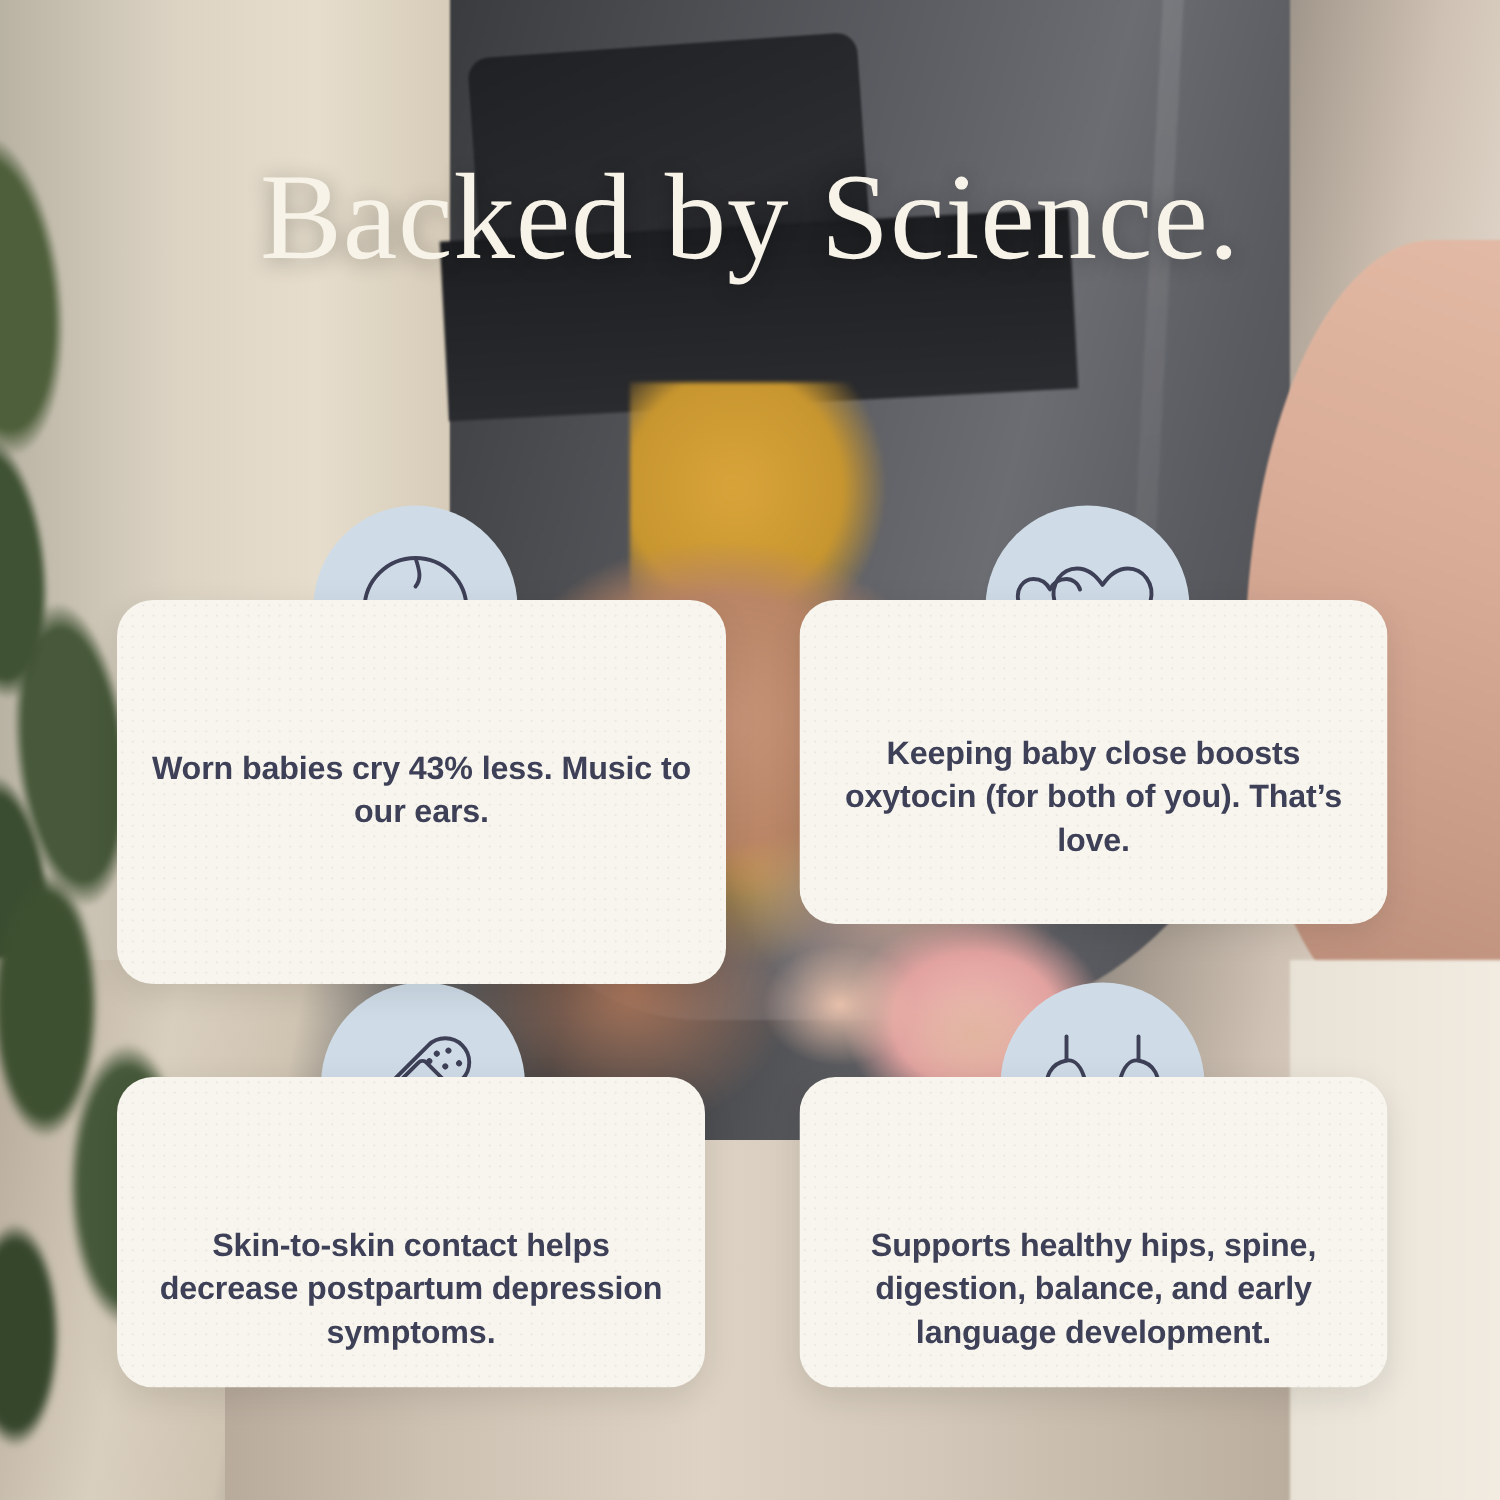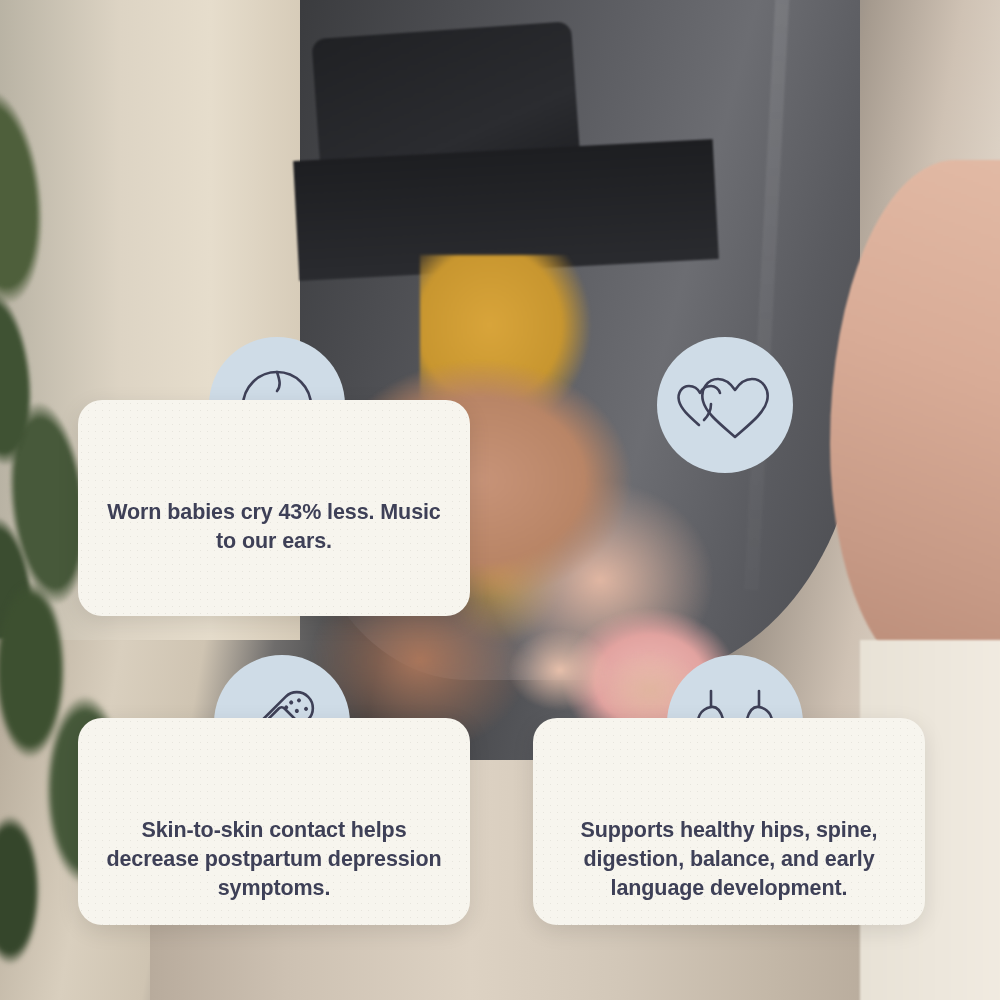--- a/index.html
+++ b/index.html
@@ -87,21 +87,21 @@
   
   .card{position:absolute;background:#f7f5ee;border-radius:24px;
     box-shadow:0 6px 22px rgba(0,0,0,.10);
     background-image:radial-gradient(rgba(150,145,130,.16) 0.6px, transparent 0.7px);
     background-size:7px 7px;}
   .card-text{position:absolute;left:0;right:0;text-align:center;
     color:#3e4057;font-size:21.5px;line-height:1.35;font-weight:700;
     letter-spacing:-.1px;padding:0 18px;box-sizing:border-box;}
 
   
-  #card-1{left:78px;top:400px;width:392px;height:216px;}
+  #card-1{left:78px;top:400px;width:392px;height:256px;padding-left:14px;}
   #card-2{left:533px;top:400px;width:392px;height:216px;}
   #card-3{left:78px;top:718px;width:392px;height:207px;}
   #card-4{left:533px;top:718px;width:392px;height:207px;}
   #text-1{top:98px;}
   #text-2{top:88px;}
   #text-3{top:98px;}
   #text-4{top:98px;}
 
   
   .badge{position:absolute;width:136px;height:136px;border-radius:50%;
@@ -131,20 +131,21 @@
     <div class="yellow2"></div>
     <div class="skin-center"></div>
     <div class="baby-foot"></div>
     <div class="hand-right"></div>
     <div class="fingers"></div>
     <div class="skirt"></div>
     <div class="skirt-right"></div>
   </div>
 
   <h1 class="headline">
+    <span>Backed by Science.</span>
   </h1>
 
   <div class="badge" id="badge-1">
     <svg width="92" height="92" viewBox="0 0 92 92" aria-hidden="true">
       <circle class="ic" cx="46" cy="47" r="34"></circle>
       <path class="ic" d="M46 13 C49 22 50 27 46 32"></path>
       <path class="ic" d="M31 43 c3 5 9 5 12 0"></path>
       <path class="ic" d="M49 43 c3 5 9 5 12 0"></path>
       <path class="ic" d="M37 58 c5 7 13 7 18 0"></path>
     </svg>
@@ -191,20 +192,23 @@
       <path class="ic" d="M34 72 C42 82 58 82 66 72"></path>
       <path class="ic" d="M34 72 l8 1 M34 72 l2 -7"></path>
       <path class="ic" d="M66 72 l-8 1 M66 72 l-2 -7"></path>
     </svg>
   </div>
 
   <div class="card" id="card-1">
     <div class="card-text" id="text-1">Worn babies cry 43% less. Music to our ears.</div>
   </div>
 
+  <div class="card" id="card-2">
+    <div class="card-text" id="text-2">Keeping baby close boosts oxytocin (for both of you). That’s love.</div>
+  </div>
 
   <div class="card" id="card-4">
     <div class="card-text" id="text-4">Supports healthy hips, spine, digestion, balance, and early language development.</div>
   </div>
 
   <div class="card" id="card-3">
     <div class="card-text" id="text-3">Skin-to-skin contact helps decrease postpartum depression symptoms.</div>
   </div>
 
 </div>

